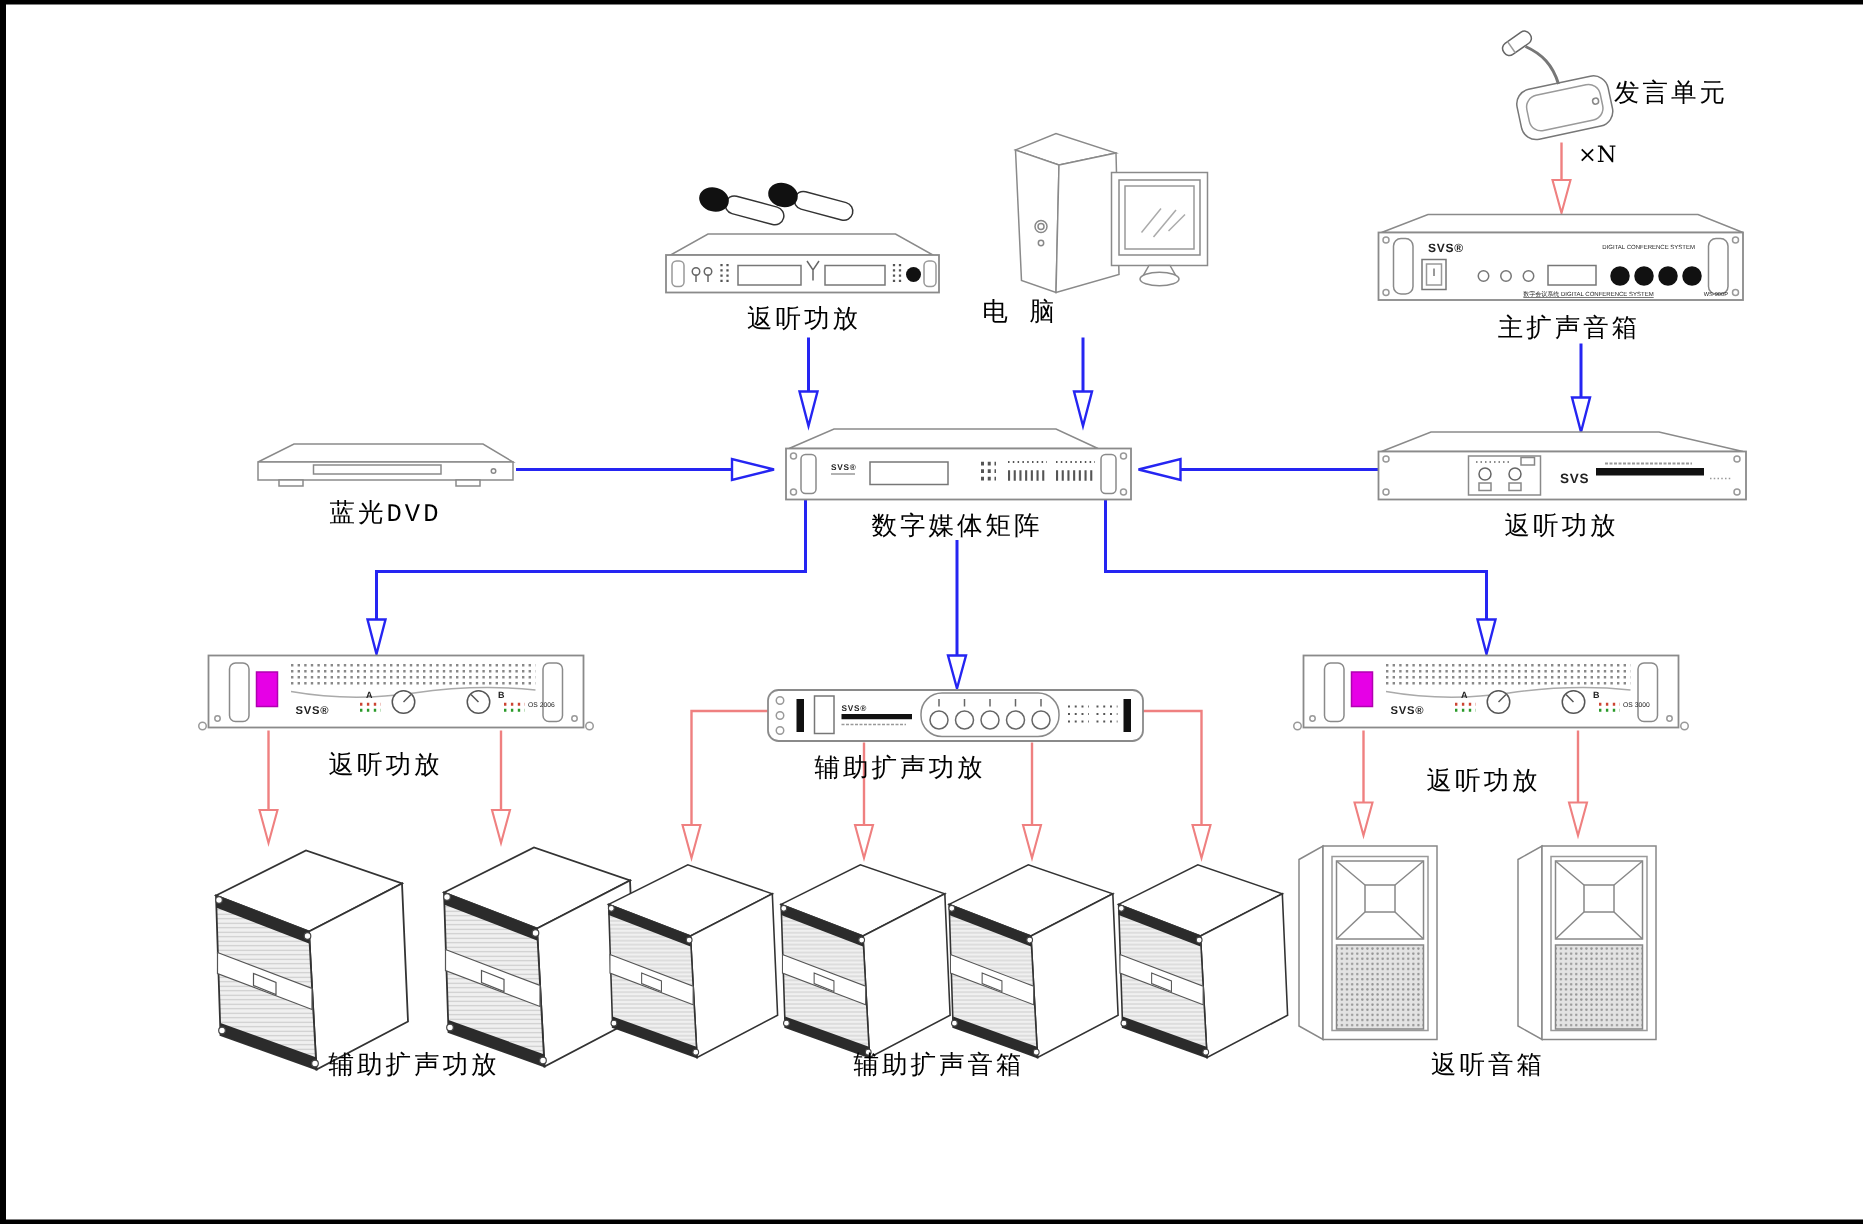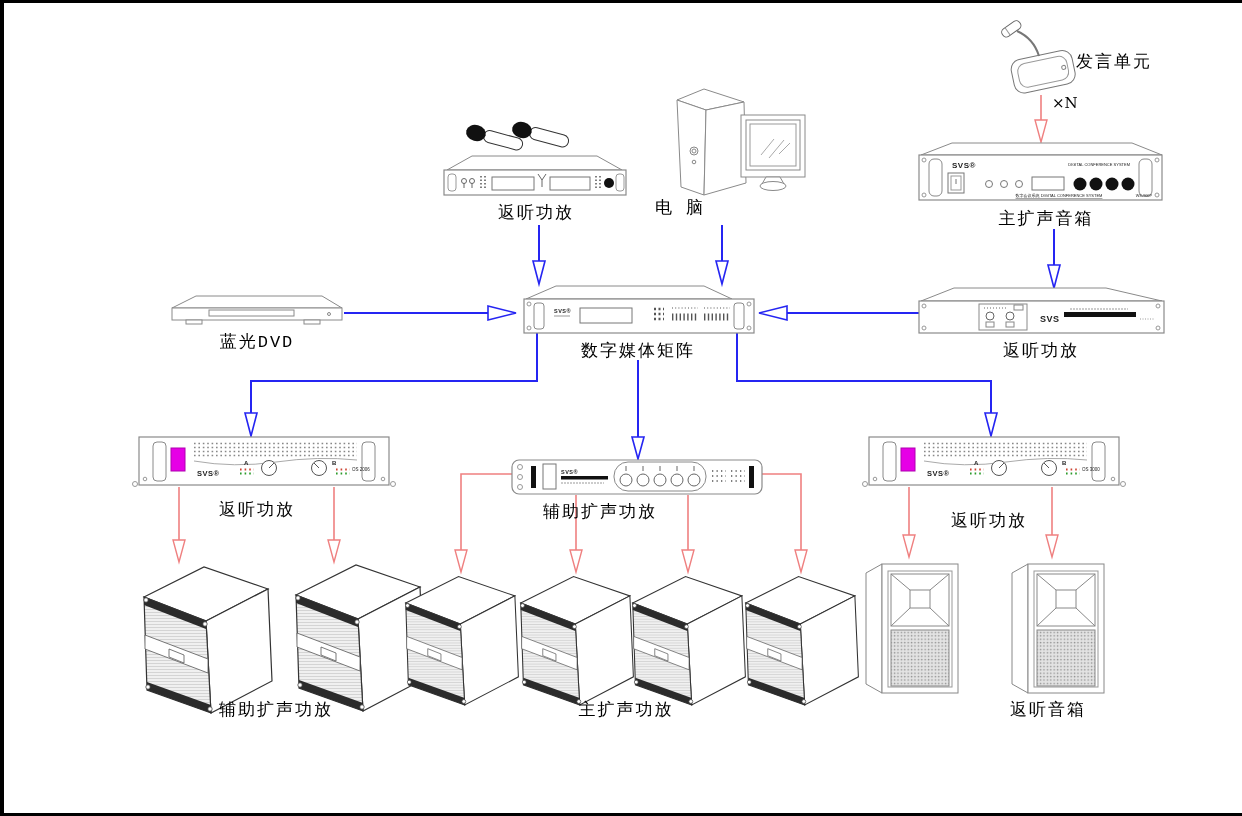--- a/index.html
+++ b/index.html
@@ -358,16 +358,16 @@
 <div class="lbl" style="left:1110px;top:47px">发言单元</div>
 <div class="lbl-sm" style="left:1048px;top:91px">×N</div>
 <div class="lbl" style="left:1042px;top:204px">主扩声音箱</div>
 <div class="lbl" style="left:253px;top:327px">蓝光DVD</div>
 <div class="lbl" style="left:634px;top:336px">数字媒体矩阵</div>
 <div class="lbl" style="left:1037px;top:336px">返听功放</div>
 <div class="lbl" style="left:253px;top:495px">返听功放</div>
 <div class="lbl" style="left:596px;top:497px">辅助扩声功放</div>
 <div class="lbl" style="left:985px;top:506px">返听功放</div>
 <div class="lbl" style="left:272px;top:695px">辅助扩声功放</div>
-<div class="lbl" style="left:622px;top:695px">主扩声功放</div>
-<div class="lbl" style="left:1044px;top:695px">返听音箱</div>
+<div class="lbl" style="left:622px;top:695px">辅助扩声音箱</div>
+<div class="lbl" style="left:988px;top:695px">返听音箱</div>
 
 </div>
 
 </body></html>

